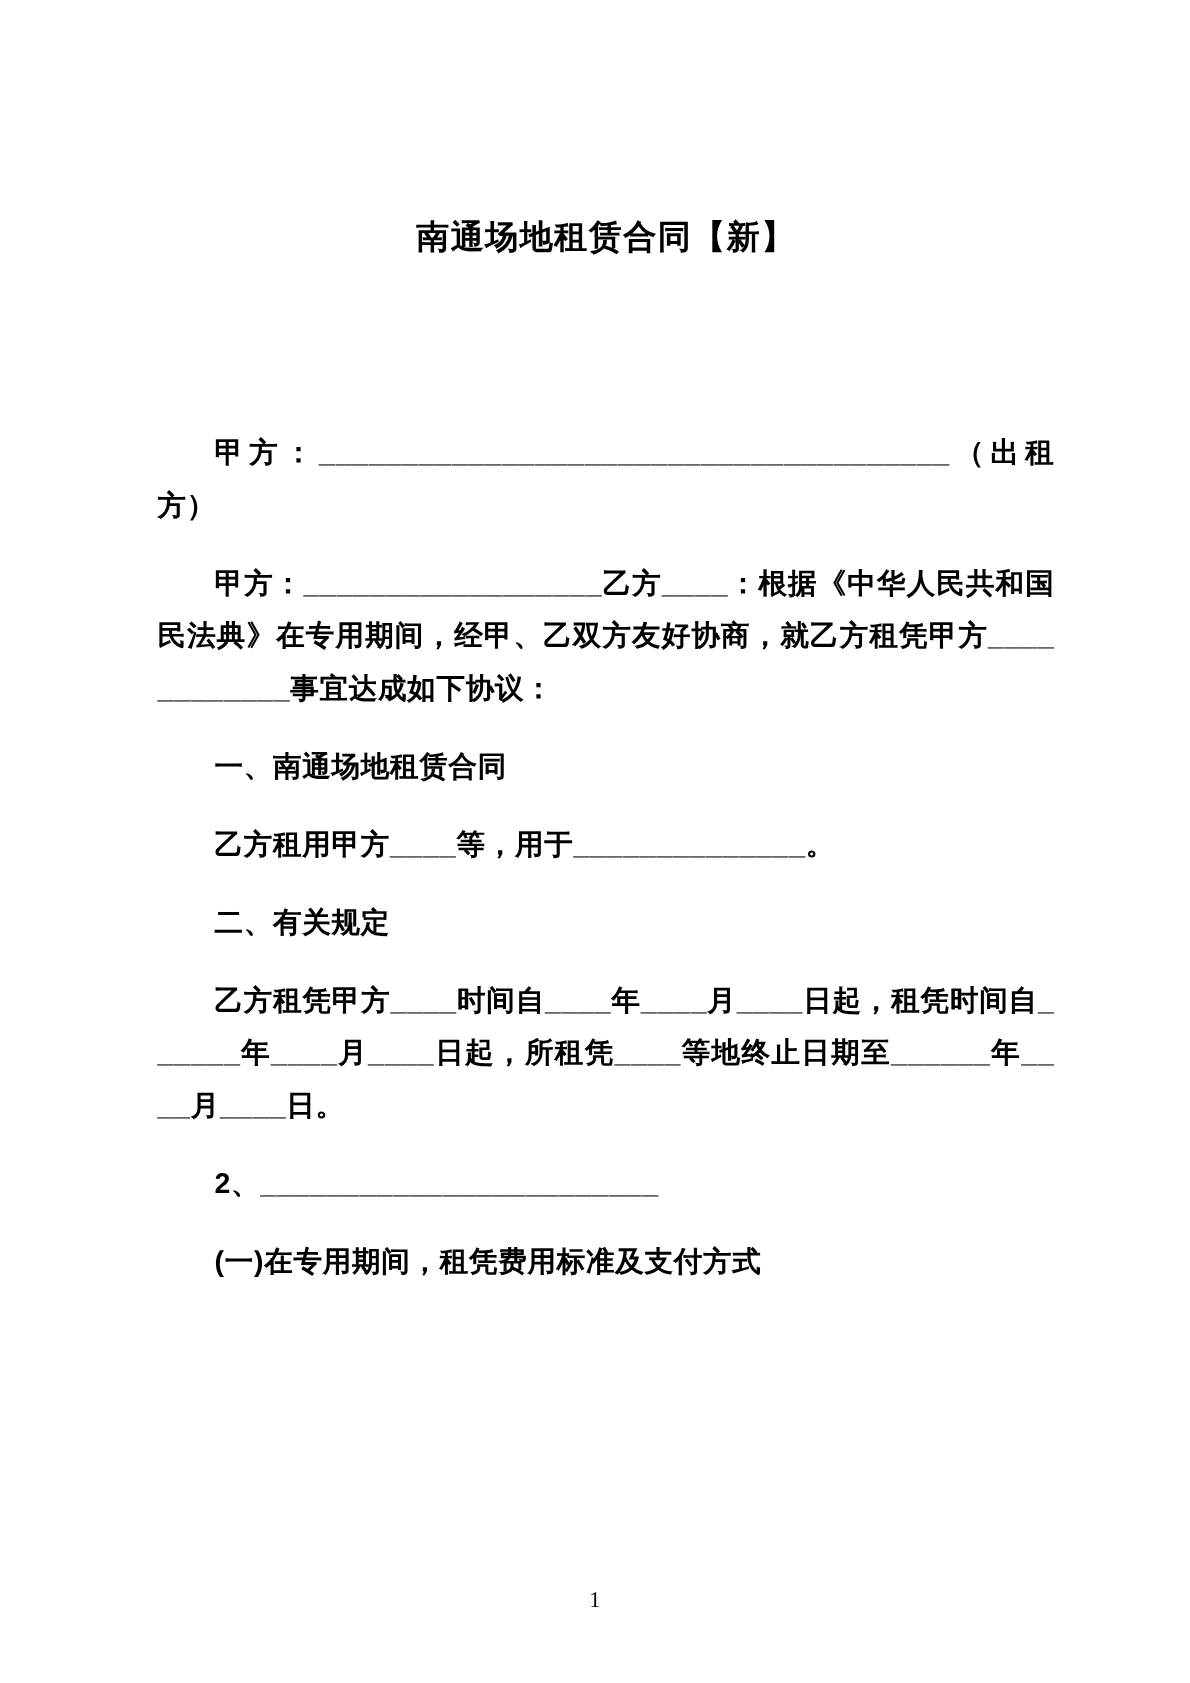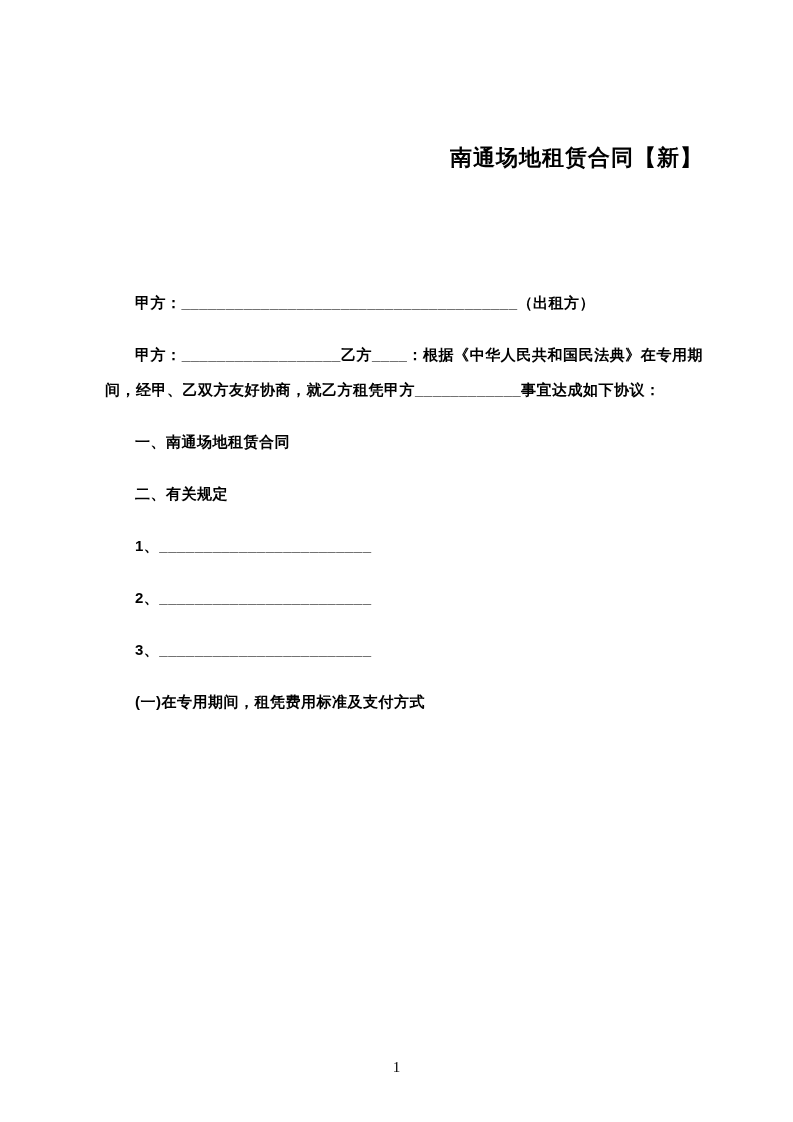--- a/index.html
+++ b/index.html
@@ -15,26 +15,26 @@
     background: #ffffff;
     box-sizing: border-box;
     padding: 143px 90px 0 105px;
     font-family: "Liberation Sans", "DejaVu Sans", sans-serif;
     color: #000000;
     overflow: hidden;
   }
   .title {
     font-size: 22px;
     font-weight: 700;
-    text-align: right;
+    text-align: center;
     margin: 0 0 112px 0;
     letter-spacing: 1px;
   }
   .para {
-    font-size: 15px;
+    font-size: 19px;
     font-weight: 700;
     line-height: 35px;
     margin: 0 0 17px 0;
     text-indent: 2em;
     text-align: justify;
     letter-spacing: 0.5px;
     word-break: break-all;
   }
   .footer-pagenum {
     position: absolute;
@@ -55,29 +55,29 @@
 
   <h1 class="title">南通场地租赁合同【新】</h1>
 
   <p class="para">甲方：______________________________________（出租方）</p>
 
 
   <p class="para">甲方：__________________乙方____：根据《中华人民共和国民法典》在专用期间，经甲、乙双方友好协商，就乙方租凭甲方____________事宜达成如下协议：</p>
 
   <p class="para">一、南通场地租赁合同</p>
 
+  <p class="para">乙方租用甲方____等，用于______________。</p>
 
   <p class="para">二、有关规定</p>
 
+  <p class="para">乙方租凭甲方____时间自____年____月____日起，租凭时间自______年____月____日起，所租凭____等地终止日期至______年____月____日。</p>
 
 
-  <p class="para">1、________________________</p>
 
   <p class="para">2、________________________</p>
 
-  <p class="para">3、________________________</p>
 
 
   <p class="para">(一)在专用期间，租凭费用标准及支付方式</p>
 
   <div class="footer-pagenum">1</div>
 
 </div>
 
 </body></html>

